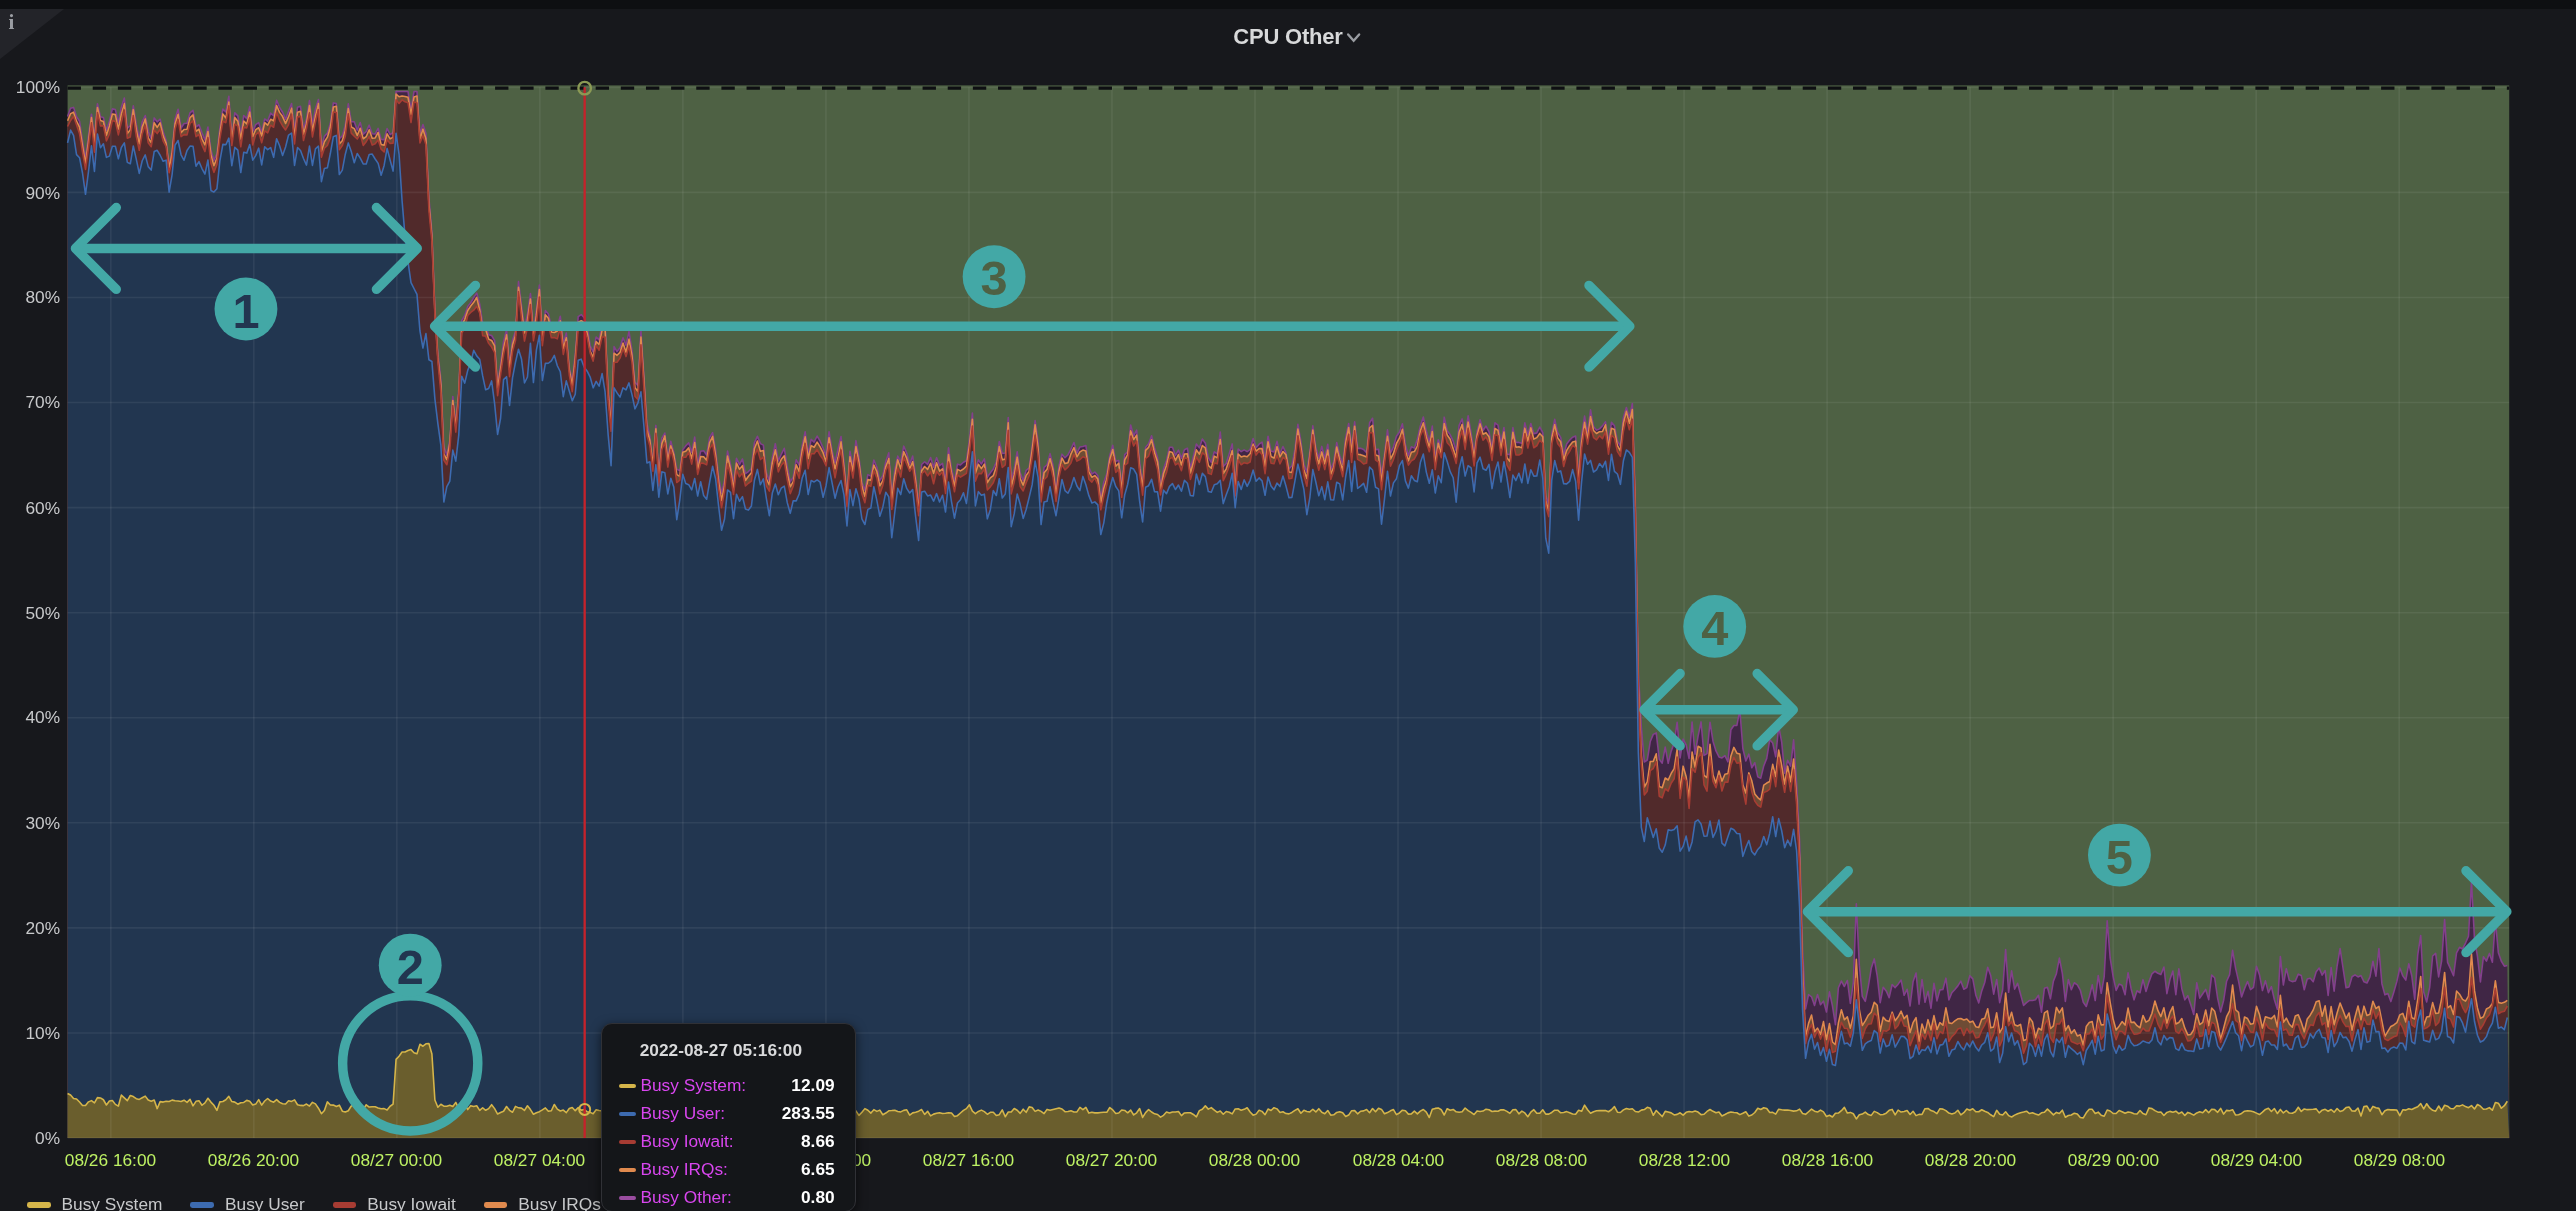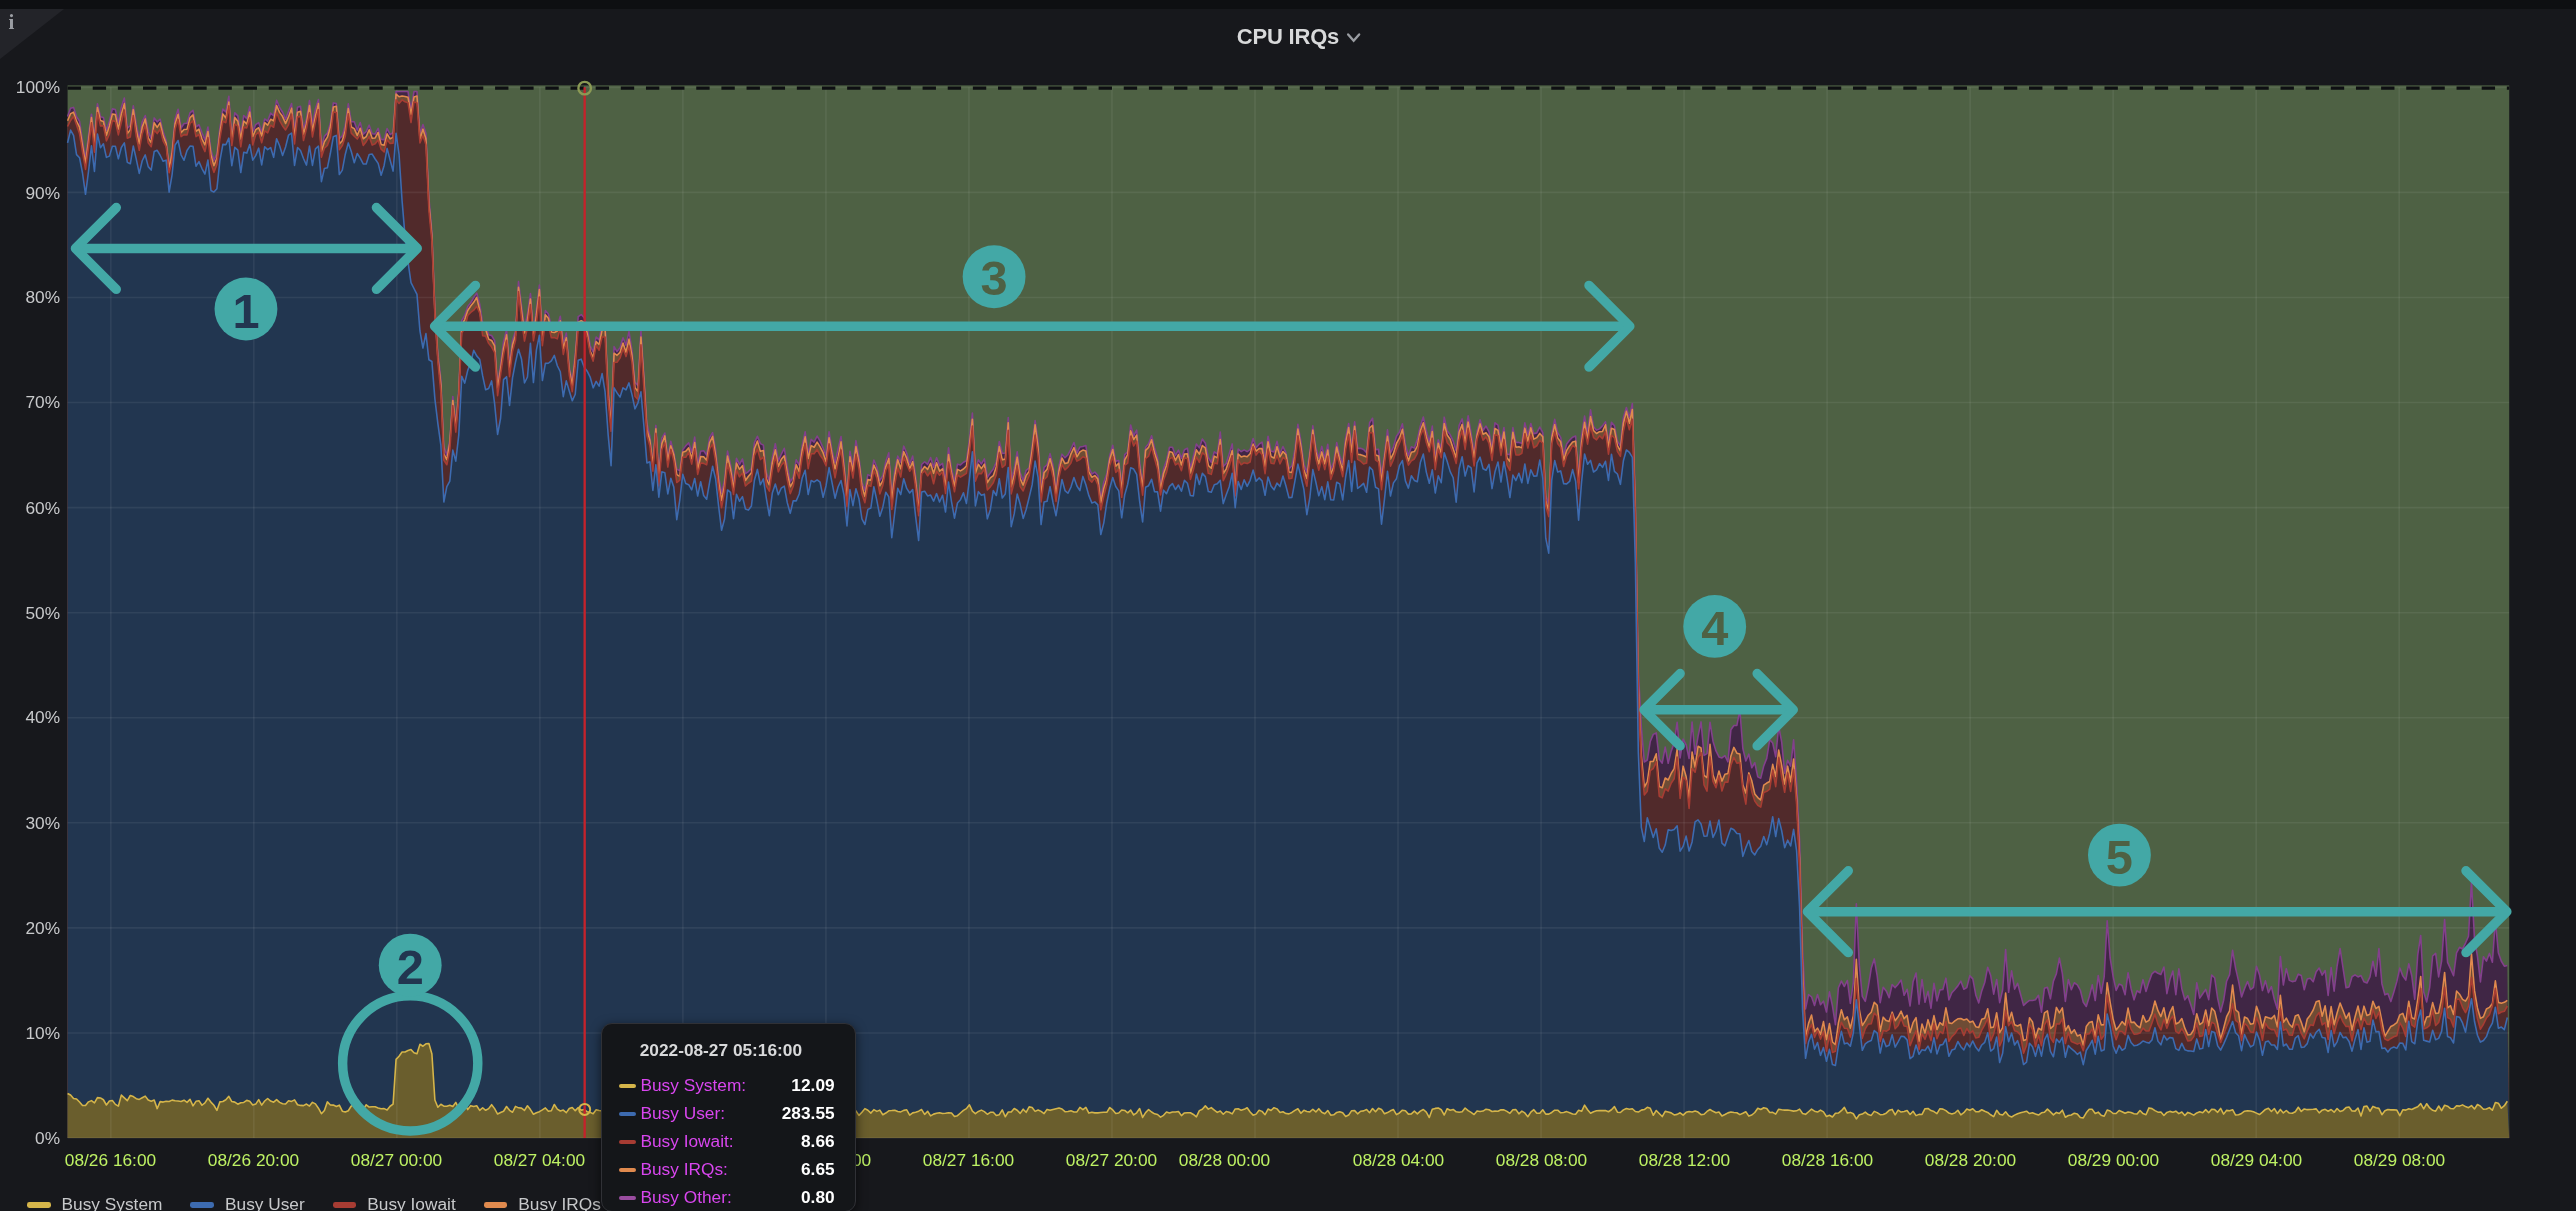--- a/index.html
+++ b/index.html
@@ -95,21 +95,21 @@
     <circle cx="2182" cy="797" r="40" fill="#43a8a6"></circle>
     <text x="2182" y="799" font-family="Liberation Sans, sans-serif" font-size="62" font-weight="bold" fill="#4e6144" text-anchor="middle" dominant-baseline="central">4</text>
     <line x1="2300" y1="1160" x2="3190" y2="1160" stroke="#43a8a6" stroke-width="12"></line>
     <path d="M2352,1108 L2300,1160 L2352,1212" fill="none" stroke="#43a8a6" stroke-width="12" stroke-linecap="round" stroke-linejoin="round"></path>
     <path d="M3138,1108 L3190,1160 L3138,1212" fill="none" stroke="#43a8a6" stroke-width="12" stroke-linecap="round" stroke-linejoin="round"></path>
     <circle cx="2697" cy="1088" r="40" fill="#43a8a6"></circle>
     <text x="2697" y="1090" font-family="Liberation Sans, sans-serif" font-size="62" font-weight="bold" fill="#4e6144" text-anchor="middle" dominant-baseline="central">5</text>
   </svg>
 <div id="corner"></div>
 <div id="iinfo">i</div>
-<div id="title">CPU IRQs</div>
+<div id="title">CPU Other</div>
 <svg id="chev" viewBox="0 0 22 22">
     <path d="M4,7 L11,15 L18,7" fill="none" stroke="#9a9da2" stroke-width="3" stroke-linecap="round"></path>
   </svg>
 <div class="yl" style="top:1127px">0%</div>
 <div class="yl" style="top:1022px">10%</div>
 <div class="yl" style="top:917px">20%</div>
 <div class="yl" style="top:812px">30%</div>
 <div class="yl" style="top:706px">40%</div>
 <div class="yl" style="top:602px">50%</div>
 <div class="yl" style="top:497px">60%</div>
@@ -118,21 +118,21 @@
 <div class="yl" style="top:182px">90%</div>
 <div class="yl" style="top:76px">100%</div>
 <div class="xl" style="left:39px">08/26 16:00</div>
 <div class="xl" style="left:182px">08/26 20:00</div>
 <div class="xl" style="left:325px">08/27 00:00</div>
 <div class="xl" style="left:468px">08/27 04:00</div>
 <div class="xl" style="left:611px">08/27 08:00</div>
 <div class="xl" style="left:754px">08/27 12:00</div>
 <div class="xl" style="left:897px">08/27 16:00</div>
 <div class="xl" style="left:1040px">08/27 20:00</div>
-<div class="xl" style="left:1153px">08/28 00:00</div>
+<div class="xl" style="left:1183px">08/28 00:00</div>
 <div class="xl" style="left:1327px">08/28 04:00</div>
 <div class="xl" style="left:1470px">08/28 08:00</div>
 <div class="xl" style="left:1613px">08/28 12:00</div>
 <div class="xl" style="left:1756px">08/28 16:00</div>
 <div class="xl" style="left:1899px">08/28 20:00</div>
 <div class="xl" style="left:2042px">08/29 00:00</div>
 <div class="xl" style="left:2185px">08/29 04:00</div>
 <div class="xl" style="left:2328px">08/29 08:00</div>
 <div id="legend"><span class="li"><span class="sw" style="background:#d5b54a"></span>Busy System</span><span class="li"><span class="sw" style="background:#3d6bb0"></span>Busy User</span><span class="li"><span class="sw" style="background:#a73c33"></span>Busy Iowait</span><span class="li"><span class="sw" style="background:#e08a4e"></span>Busy IRQs</span></div>
 <div id="tt">

